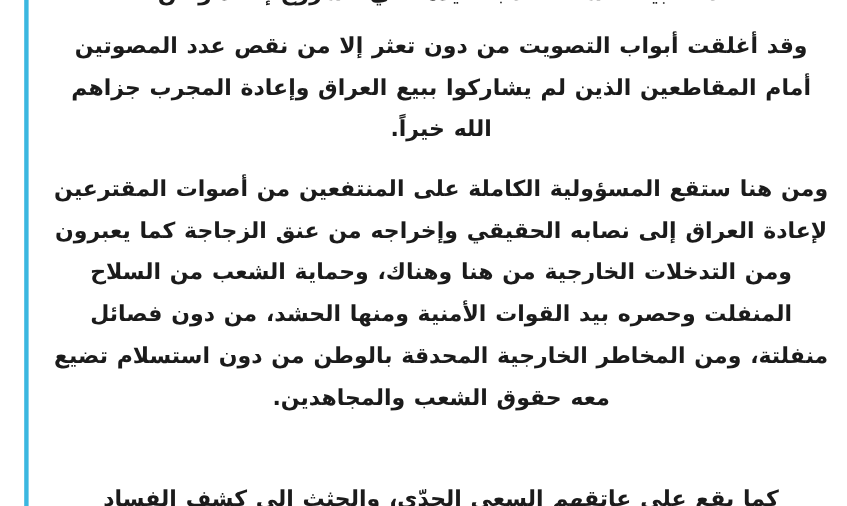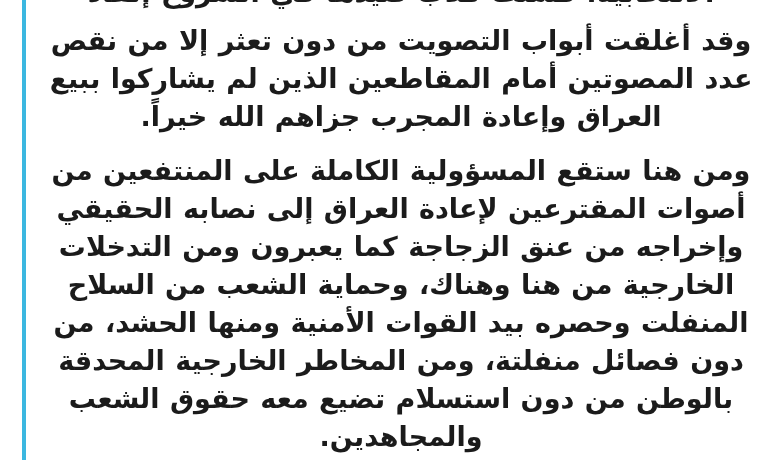--- a/index.html
+++ b/index.html
@@ -34,21 +34,21 @@
     position: absolute;
     left: 48px;
     right: 16px;
     top: -10px;
     bottom: 0;
     direction: rtl;
     text-align: center;
   }
   .para {
     margin: 0 0 16px 0;
-    font-size: 27px;
+    font-size: 20px;
     line-height: 38px;
     color: #1b1b1b;
     font-weight: 700;
     letter-spacing: 0px;
     word-spacing: 1px;
     text-align: center;
   }
   .para.first {
     margin-top: 0;
   }
@@ -92,14 +92,17 @@
     <div class="clipped-top">
       <p class="para first">الانتخابية، فشلت كلاب صيدها في الشروع إنقاذ وطن.</p>
     </div>
 
     <p class="para">وقد أغلقت أبواب التصويت من دون تعثر إلا من نقص عدد المصوتين أمام المقاطعين الذين لم يشاركوا ببيع العراق وإعادة المجرب جزاهم الله خيراً.</p>
 
     <p class="para">ومن هنا ستقع المسؤولية الكاملة على المنتفعين من أصوات المقترعين لإعادة العراق إلى نصابه الحقيقي وإخراجه من عنق الزجاجة كما يعبرون ومن التدخلات الخارجية من هنا وهناك، وحماية الشعب من السلاح المنفلت وحصره بيد القوات الأمنية ومنها الحشد، من دون فصائل منفلتة، ومن المخاطر الخارجية المحدقة بالوطن من دون استسلام تضيع معه حقوق الشعب والمجاهدين.</p>
 
   </div>
 
+  <div class="clipped-bottom">
+    <p class="para">كما يقع على عاتقهم السعي الجدّي، والحثث إلى كشف الفساد</p>
+  </div>
 
 </div>
 
 </body></html>

